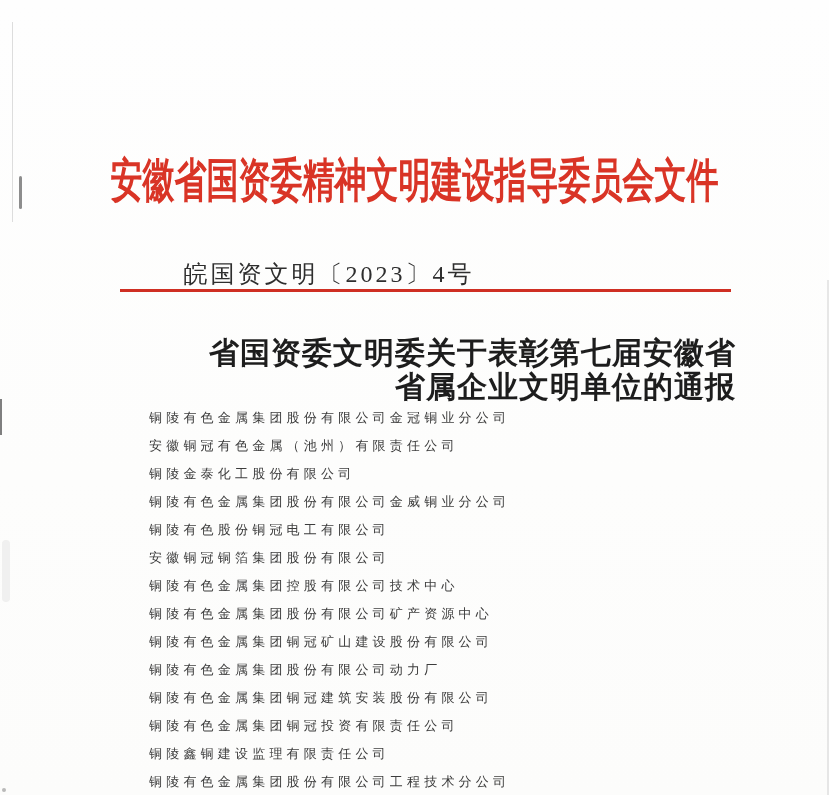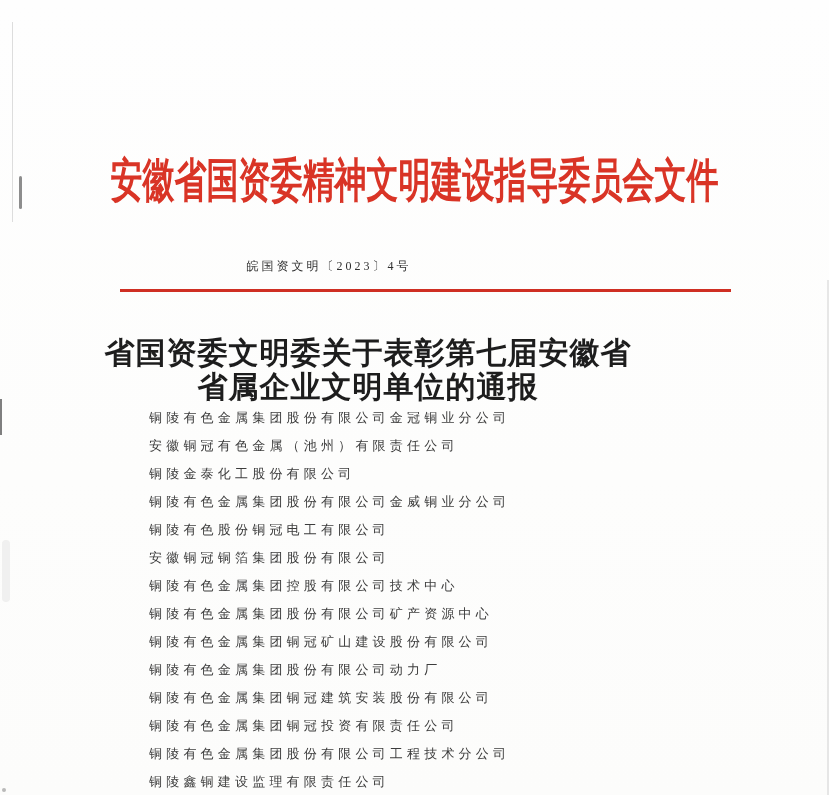--- a/index.html
+++ b/index.html
@@ -44,42 +44,42 @@
     margin: 0;
   }
 
   
   .doc-number {
     position: absolute;
     top: 258px;
     left: 0;
     width: 658px;
     text-align: center;
-    font-size: 12px;
+    font-size: 24px;
     letter-spacing: 3px;
     color: #2e2e2e;
     white-space: nowrap;
   }
 
   
   .red-rule {
     position: absolute;
     top: 289px;
     left: 120px;
     width: 611px;
     height: 3px;
   }
 
   
   .main-title {
     position: absolute;
     top: 336px;
     left: 0;
     width: 736px;
-    text-align: center;
+    text-align: right;
     font-size: 30px;
     font-weight: 700;
     line-height: 34px;
     letter-spacing: 1px;
     color: #1d1d1d;
     margin: 0;
   }
 
   
   .unit-list {
@@ -142,18 +142,18 @@
       <li>铜陵有色金属集团股份有限公司矿产资源中心</li>
 
       <li>铜陵有色金属集团铜冠矿山建设股份有限公司</li>
 
       <li>铜陵有色金属集团股份有限公司动力厂</li>
 
       <li>铜陵有色金属集团铜冠建筑安装股份有限公司</li>
 
       <li>铜陵有色金属集团铜冠投资有限责任公司</li>
 
+      <li>铜陵鑫铜建设监理有限责任公司</li>
+
       <li>铜陵有色金属集团股份有限公司工程技术分公司</li>
-
-      <li>铜陵鑫铜建设监理有限责任公司</li>
     </ul>
 
 </div>
 
 </body></html>

